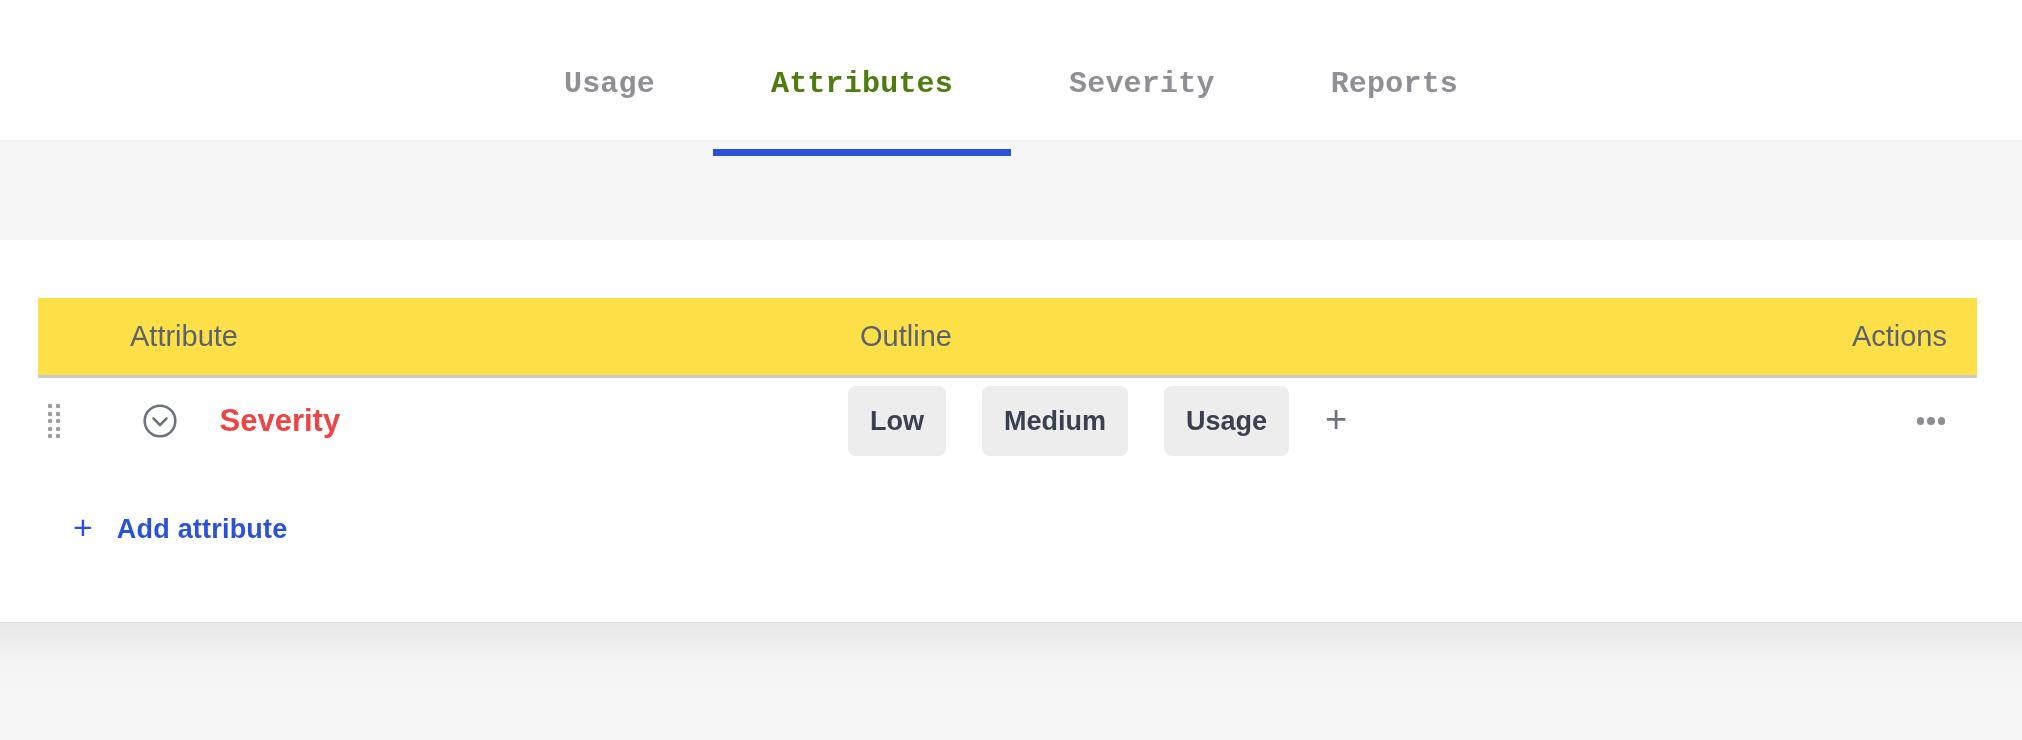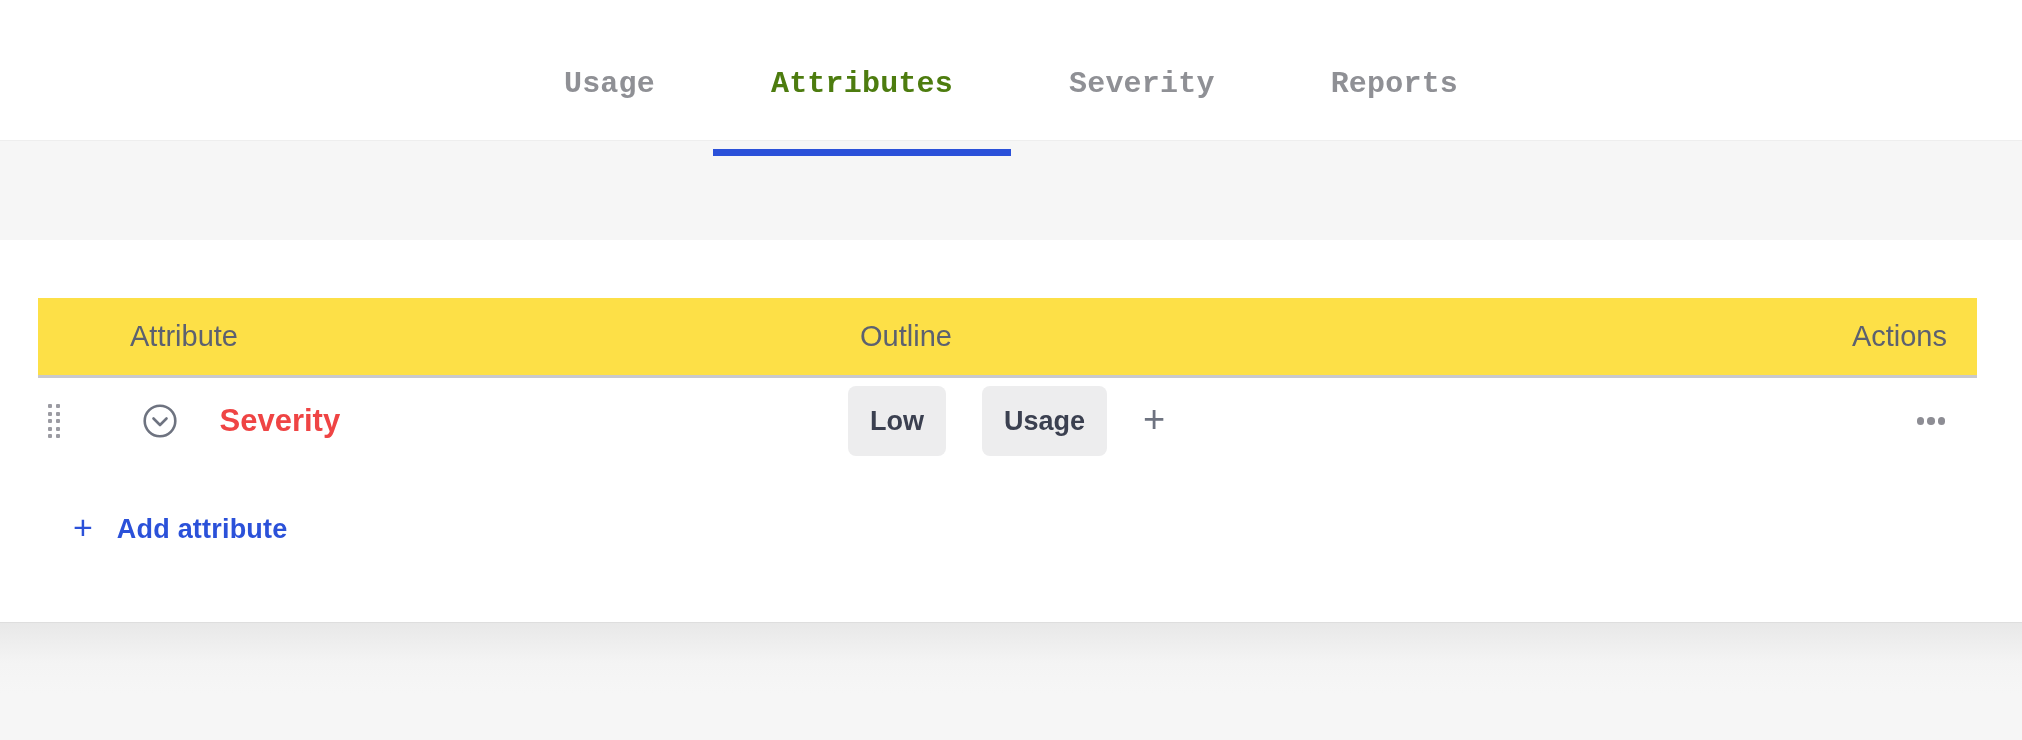--- a/index.html
+++ b/index.html
@@ -122,20 +122,21 @@
             <path d="M11.5 15.5 L18 22 L24.5 15.5" stroke="#6e7380" stroke-width="2.6" stroke-linecap="round" stroke-linejoin="round" fill="none"></path>
           </svg>
         </span>
         <span class="attr-name">Severity</span>
       </div>
 
       <div class="cell-values">
 
           <span class="chip">Low</span>
 
+          <span class="chip">Medium</span>
 
           <span class="chip">Usage</span>
 
         <span class="add-value">+</span>
       </div>
 
       <div class="cell-actions">
         <span class="more-btn">
           <i></i>
             <i></i>

